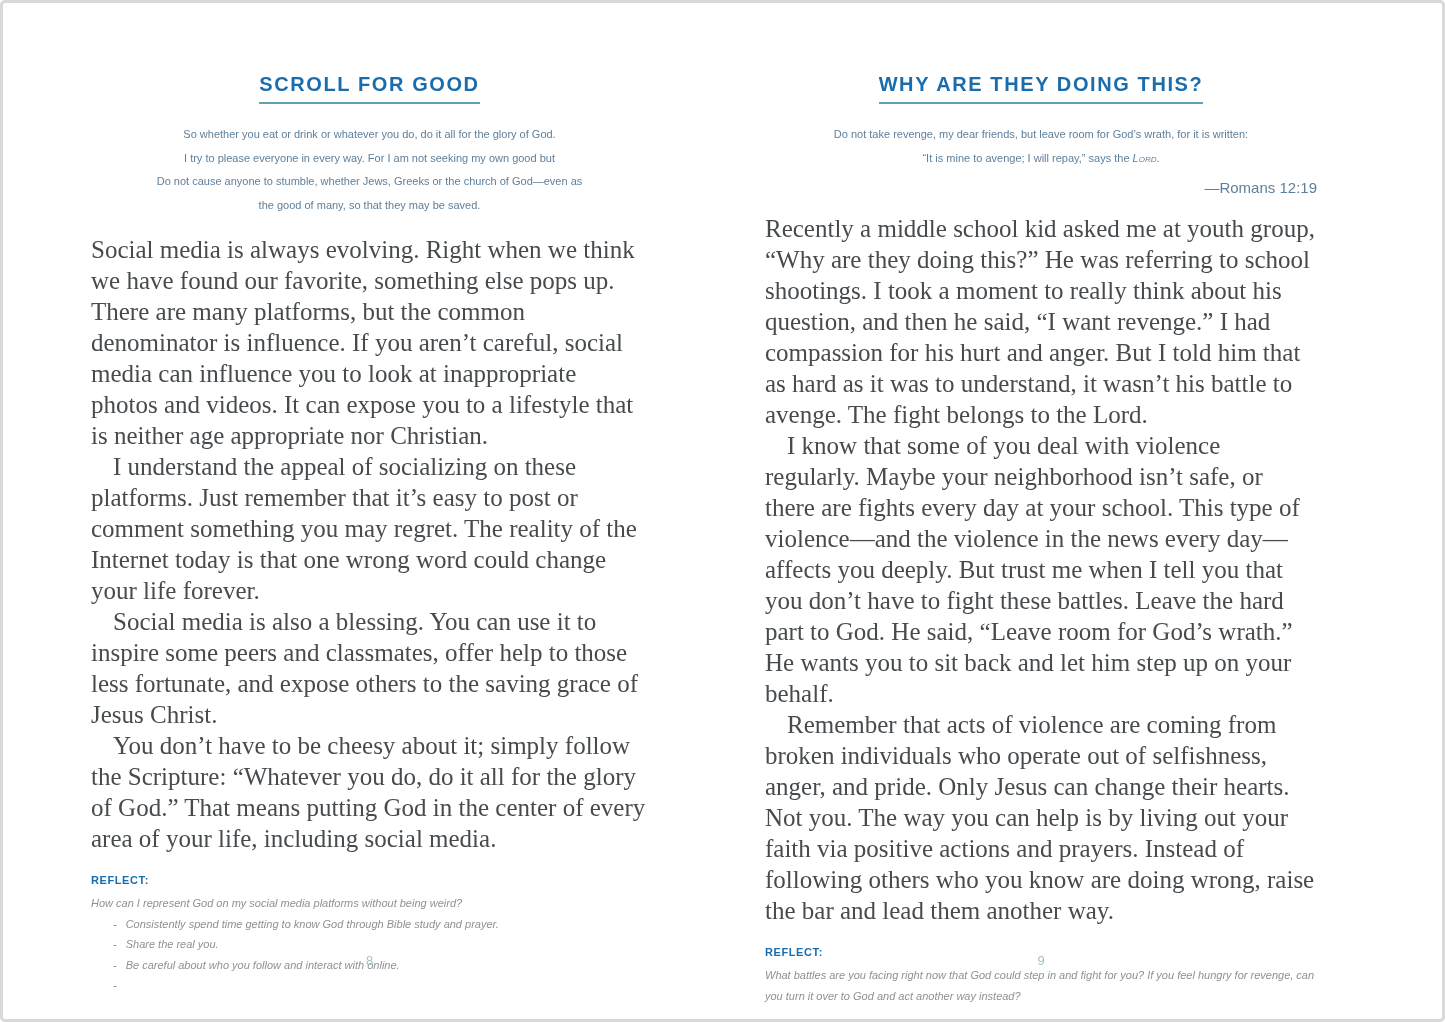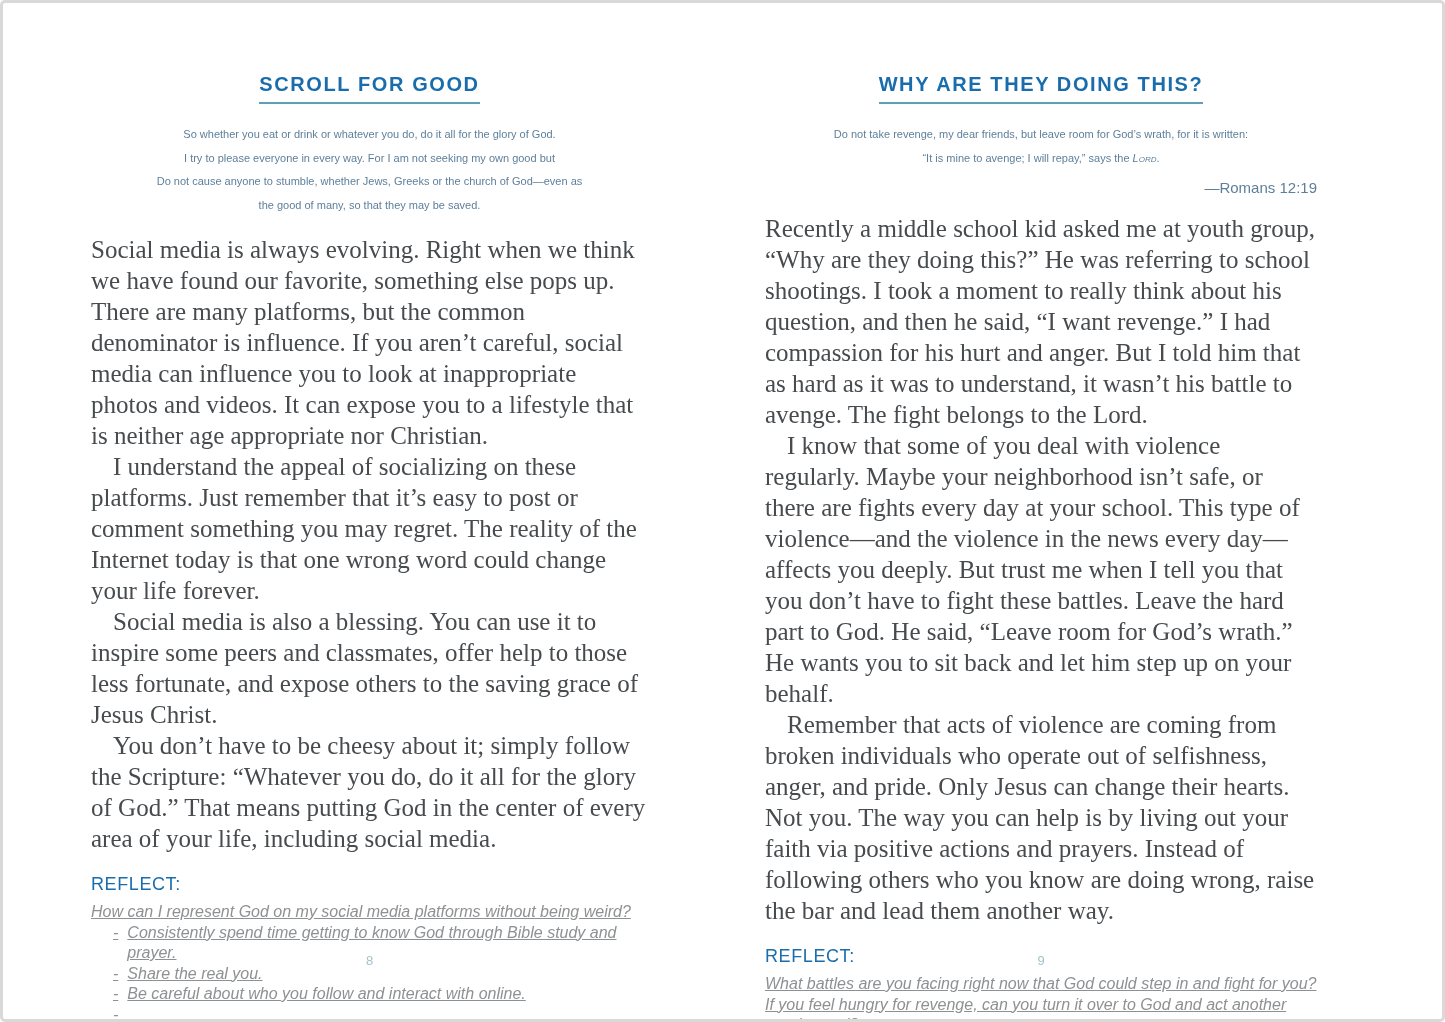--- a/index.html
+++ b/index.html
@@ -67,32 +67,31 @@
     font-size: 25px;
     line-height: 31px;
     color: var(--body-gray);
     text-align: left;
   }
   .body-text p { margin: 0; }
   .body-text p.indent { text-indent: 22px; }
 
   .reflect { margin-top: 20px; }
   .reflect-label {
-    font-size: 18px;
-    font-weight: 400;
+    font-size: 11px;
+    font-weight: 700;
     letter-spacing: 0.6px;
     color: var(--title-blue);
   }
   .reflect-text {
     margin-top: 7px;
-    font-size: 16px;
+    font-size: 11px;
     font-style: italic;
     line-height: 20.5px;
     color: var(--reflect-gray);
-    text-decoration: underline;
   }
   .bullets { margin-top: 0; list-style: none; }
   .bullet { display: flex; padding-left: 22px; }
   .bullet .dash { flex: 0 0 auto; margin-right: 9px; }
 
   .page-num {
     position: absolute;
     top: 950px;
     left: 0;
     width: 100%;

